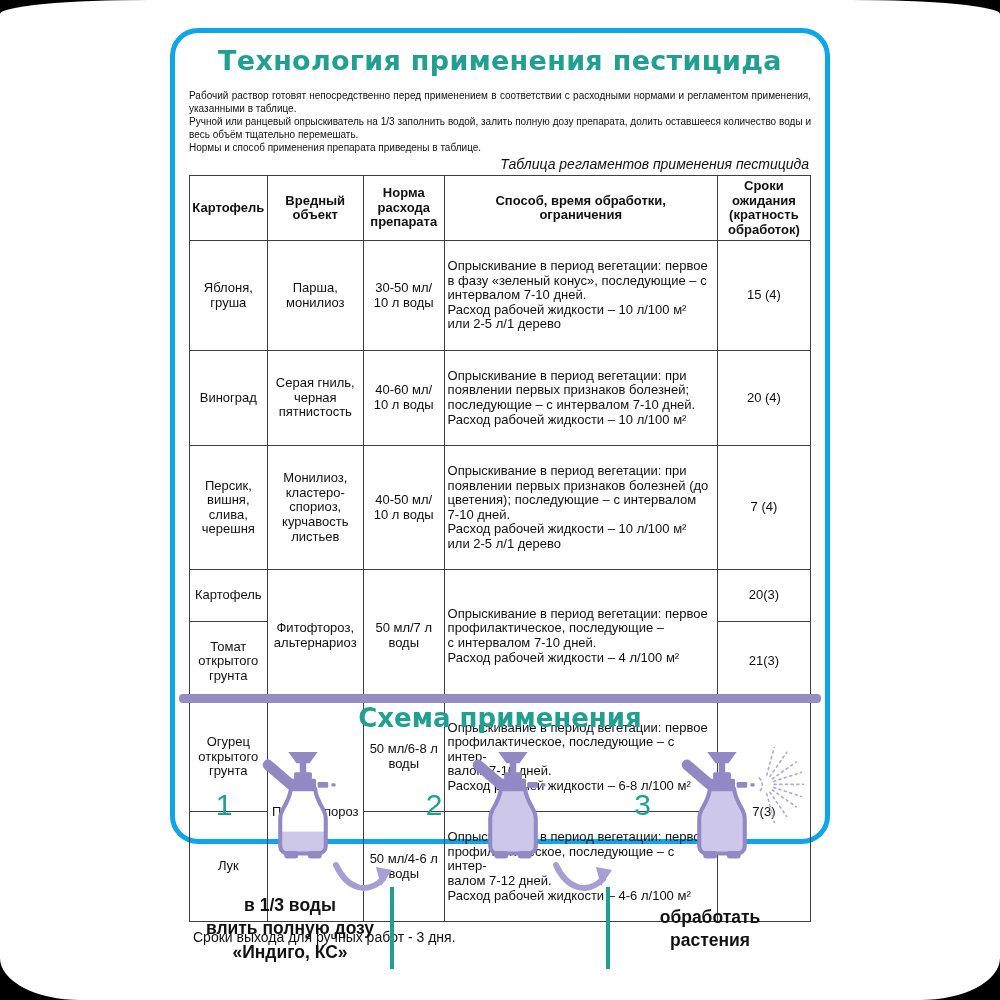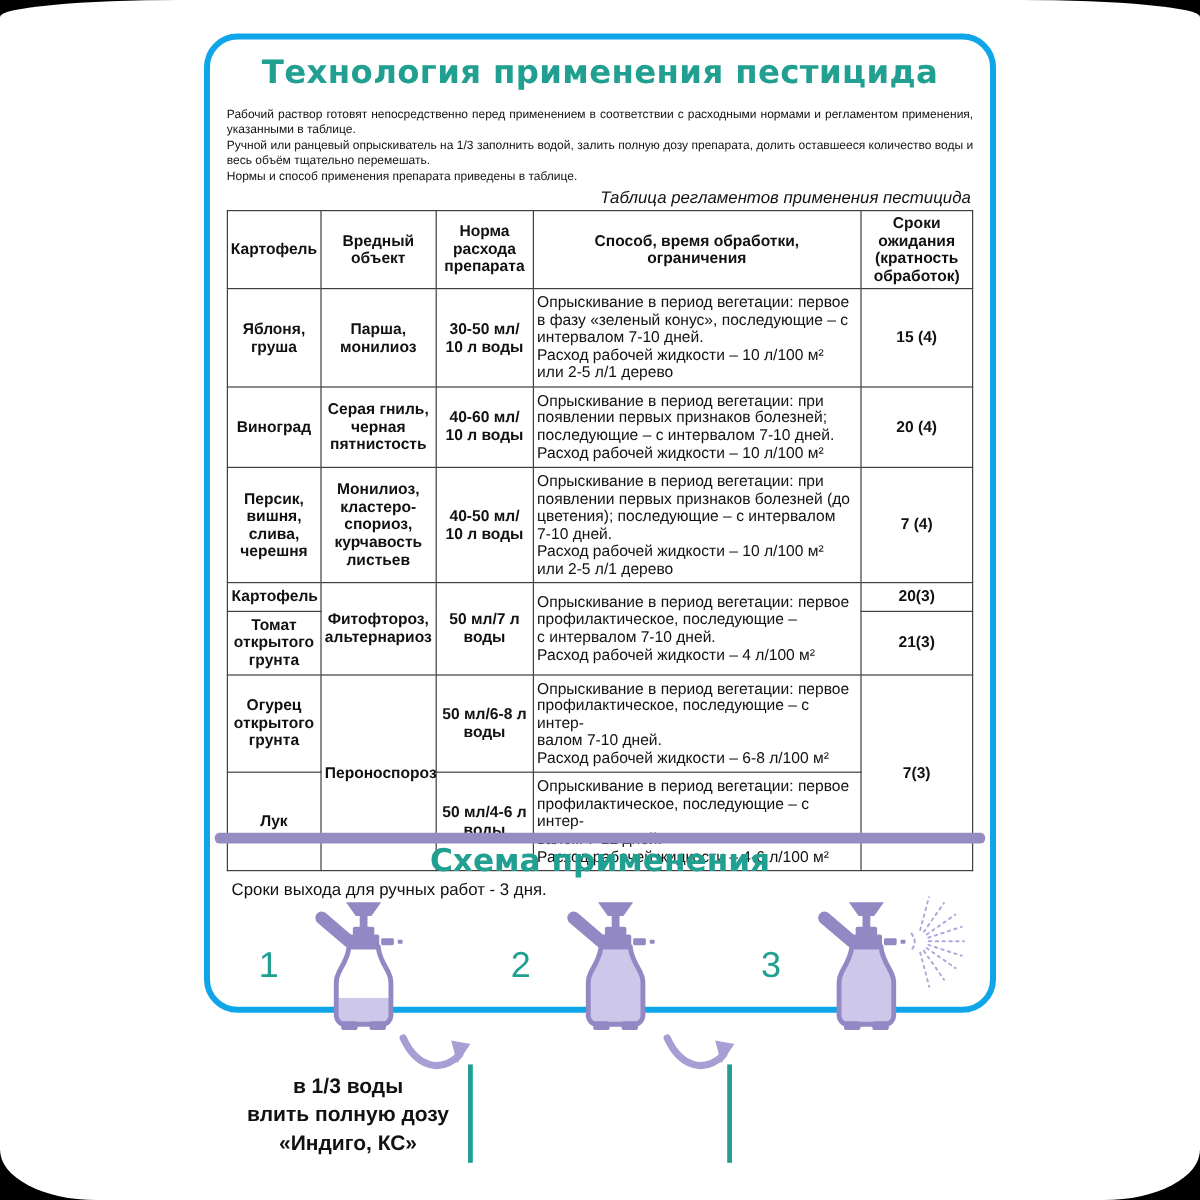--- a/index.html
+++ b/index.html
@@ -19,23 +19,23 @@
                 font-size:27px; letter-spacing:0.3px; }
 
   .intro { margin-top:13px; font-size:10px; line-height:1.3; text-align:justify; }
   .intro .para { text-align:justify; }
 
   .table-caption { font-style:italic; font-size:14px; text-align:right; margin:2px 2px 3px 0; }
 
   table.reg { width:100%; border-collapse:collapse; font-size:13px; line-height:1.12;
               table-layout:fixed; }
   table.reg th, table.reg td { border:1px solid #3f3f3f; vertical-align:middle;
-              white-space:pre-line; padding:4px 3px; }
+              white-space:pre-line; padding:18px 3px; }
   table.reg th { font-weight:bold; text-align:center; padding:3px 2px; }
-  td.c { text-align:center;font-weight:bold; }
+  td.c { text-align:center; }
   td.method { text-align:left; padding:2px 5px; }
 
   .footnote { font-size:14px; margin-top:7px; padding-left:4px; }
 
   .section-divider { position:absolute; left:4px; right:4px; top:661px; height:9px;
                      background:#958dc2; border-radius:4px; }
 
   .bottom-section { position:absolute; top:670px; left:0; right:0; }
   .scheme-title { text-align:center; color:#21a091;
                   font-family:"DejaVu Sans", sans-serif; font-weight:bold; font-size:26px; }
@@ -261,20 +261,22 @@
                   <line x1="11.4" y1="-3.7" x2="45.6" y2="-14.8"></line>
                   <line x1="12" y1="0" x2="48" y2="0"></line>
                   <line x1="11.4" y1="3.7" x2="45.6" y2="14.8"></line>
                   <line x1="9.8" y1="6.9" x2="39.3" y2="27.5"></line>
                   <line x1="6.9" y1="9.8" x2="27.5" y2="39.3"></line>
                   <line x1="3.1" y1="11.6" x2="12.4" y2="46.5"></line>
                 </g>
               </g>
             </svg>
           </div>
+          <div class="step-caption">обработать
+растения</div>
         </div>
 
         <div class="v-divider d1"></div>
         <div class="v-divider d2"></div>
 
         <svg class="arrow a1" width="62" height="46" viewBox="0 0 62 46">
           <path d="M5,10 C16,34 36,40 52,24" stroke="#a79fd4" stroke-width="6" fill="none" stroke-linecap="round"></path>
           <polygon points="45,12 61,15 50,31" fill="#a79fd4"></polygon>
         </svg>
         <svg class="arrow a2" width="62" height="46" viewBox="0 0 62 46">

